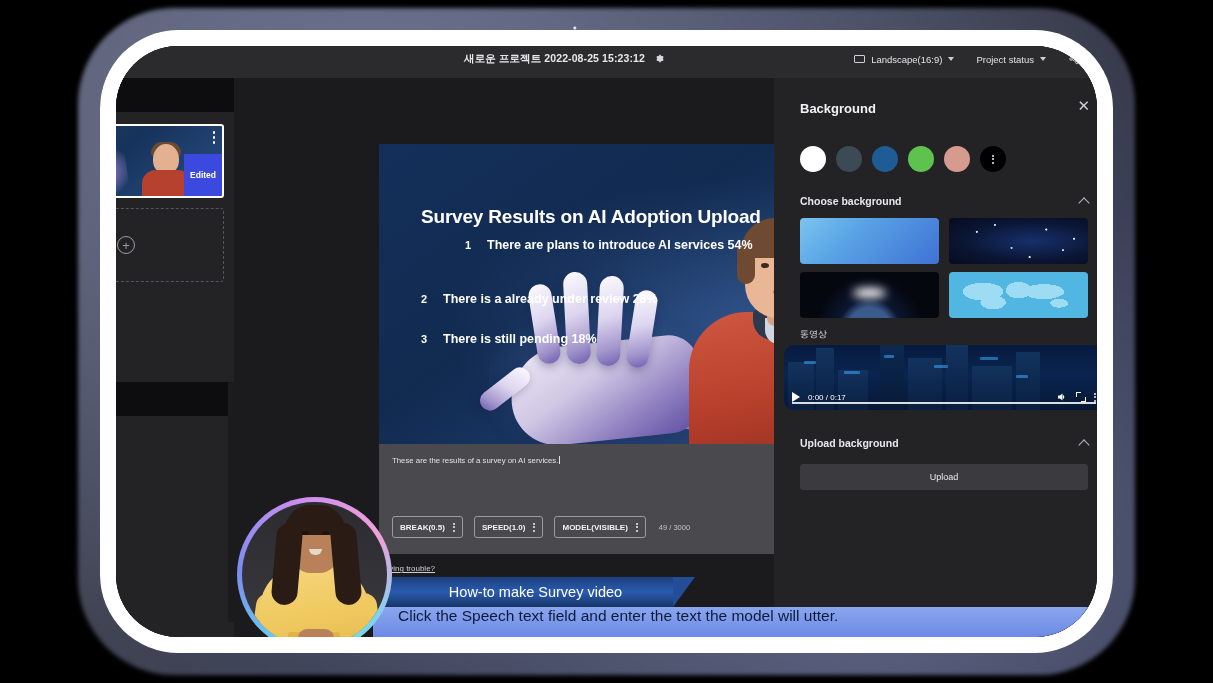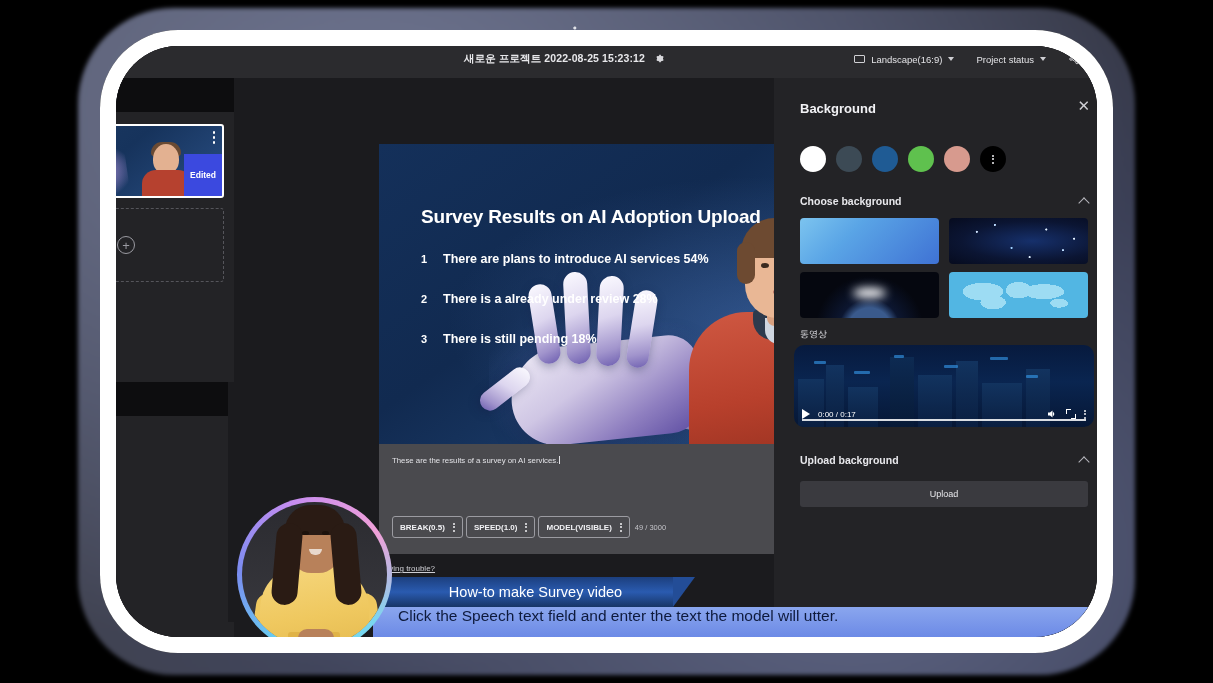--- a/index.html
+++ b/index.html
@@ -143,21 +143,21 @@
     position: absolute; inset: 0;
     background:
       radial-gradient(ellipse at 72% 60%, rgba(80,120,190,.40), rgba(0,0,0,0) 58%),
       linear-gradient(145deg, #14305a 0%, #112a50 40%, #1d3f6e 75%, #2a5287 100%);
     overflow: hidden;
   }
   .slide-title { position: absolute; left: 42px; top: 62px; color: #fff; font-size: 19px; font-weight: 800; letter-spacing: -.2px; }
   .bullet { position: absolute; left: 42px; color: #fff; font-weight: 800; white-space: nowrap; }
   .bullet .num { display: inline-block; width: 22px; font-size: 11px; font-weight: 700; }
   .bullet .txt { font-size: 12.5px; }
-  .b1 { top: 105px; } .b2 { top: 145px; } .b3 { top: 185px; }
+  .b1 { top: 91px; margin-left: 44px; } .b2 { top: 145px; } .b3 { top: 185px; }
 
   .robot-hand {
     position: absolute; left: 110px; top: 120px; width: 290px; height: 190px;
   }
   .rh-palm {
     position: absolute; left: 22px; top: 78px; width: 190px; height: 98px;
     border-radius: 70px 40px 45px 60px;
     background: linear-gradient(150deg, #f0edf7 0%, #cfc6e4 40%, #8f7fc0 72%, #5a4aa0 100%);
     transform: rotate(-6deg);
     box-shadow: 0 6px 22px rgba(20,30,70,.45);
@@ -196,21 +196,21 @@
   .p-hair3 { position: absolute; right: 54px; bottom: 160px; width: 18px; height: 42px; border-radius: 12px; background: #6d4a31; }
   .p-eye { position: absolute; width: 8px; height: 5px; border-radius: 50%; background: #3a2a20; }
   .p-eye.l { left: 80px; bottom: 176px; }
   .p-eye.r { left: 110px; bottom: 176px; }
   .p-mouth { position: absolute; left: 92px; bottom: 150px; width: 16px; height: 4px; border-radius: 4px; background: #b9705f; }
 
   
   .speechbar { position: absolute; left: 145px; top: 366px; width: 530px; height: 110px; background: #4a4a4e; }
   .speech-text { position: absolute; left: 13px; top: 12px; color: #e2e2e6; font-size: 7.8px; }
   .caretline { display: inline-block; width: 1px; height: 8px; background: #e2e2e6; vertical-align: -1px; margin-left: 1px; }
-  .chipbar { position: absolute; left: 13px; bottom: 16px; display: flex; align-items: center; gap: 3px; }
+  .chipbar { position: absolute; left: 13px; bottom: 16px; display: flex; align-items: center; gap: 11px; }
   .chip {
     border: 1px solid #9b9ba1; border-radius: 3px; height: 22px; padding: 0 7px;
     display: flex; align-items: center; gap: 8px; color: #f2f2f5; font-size: 8px; font-weight: 700; cursor: pointer;
   }
   .vdots { display: inline-flex; flex-direction: column; gap: 1.5px; }
   .vdots i { width: 2px; height: 2px; background: #f2f2f5; border-radius: 50%; display: block; }
   .counter { color: #c3c3c8; font-size: 7.5px; margin-left: 2px; }
   .previews-btn {
     position: absolute; right: 14px; bottom: 16px; border: 1px solid #9b9ba1; border-radius: 2px;
     height: 22px; padding: 0 10px; display: flex; align-items: center;
@@ -261,21 +261,21 @@
     content: ""; position: absolute; inset: 6px;
     background:
       radial-gradient(ellipse 16% 26% at 22% 40%, #9ddcf3 0 100%, transparent 100%),
       radial-gradient(ellipse 10% 20% at 30% 72%, #9ddcf3 0 100%, transparent 100%),
       radial-gradient(ellipse 10% 24% at 50% 36%, #9ddcf3 0 100%, transparent 100%),
       radial-gradient(ellipse 16% 22% at 70% 40%, #9ddcf3 0 100%, transparent 100%),
       radial-gradient(ellipse 7% 13% at 82% 74%, #9ddcf3 0 100%, transparent 100%);
   }
   .video-label { padding: 10px 26px 4px 26px; color: #dedee3; font-size: 9px; }
   .video-box {
-    margin: 0 20px; height: 82px; border-radius: 10px; position: relative; overflow: hidden;
+    margin: 0 10px; height: 65px; border-radius: 10px; position: relative; overflow: hidden;
     background: linear-gradient(180deg, #071a3e 0%, #0a2550 45%, #061735 100%);
     cursor: pointer;
   }
   .city { position: absolute; inset: 0; }
   .bld { position: absolute; bottom: 0; background: linear-gradient(180deg, #12335f 0%, #0a1f41 100%); }
   .vglow { position: absolute; background: #3ba7ff; opacity: .55; border-radius: 1px; }
   .v-controls { position: absolute; left: 0; right: 0; bottom: 0; height: 26px; display: flex; align-items: center; padding: 0 8px; gap: 8px; }
   .v-play { width: 0; height: 0; border-left: 8px solid #fff; border-top: 5px solid transparent; border-bottom: 5px solid transparent; cursor: pointer; }
   .v-time { color: #fff; font-size: 8px; }
   .v-spacer { flex: 1; }

